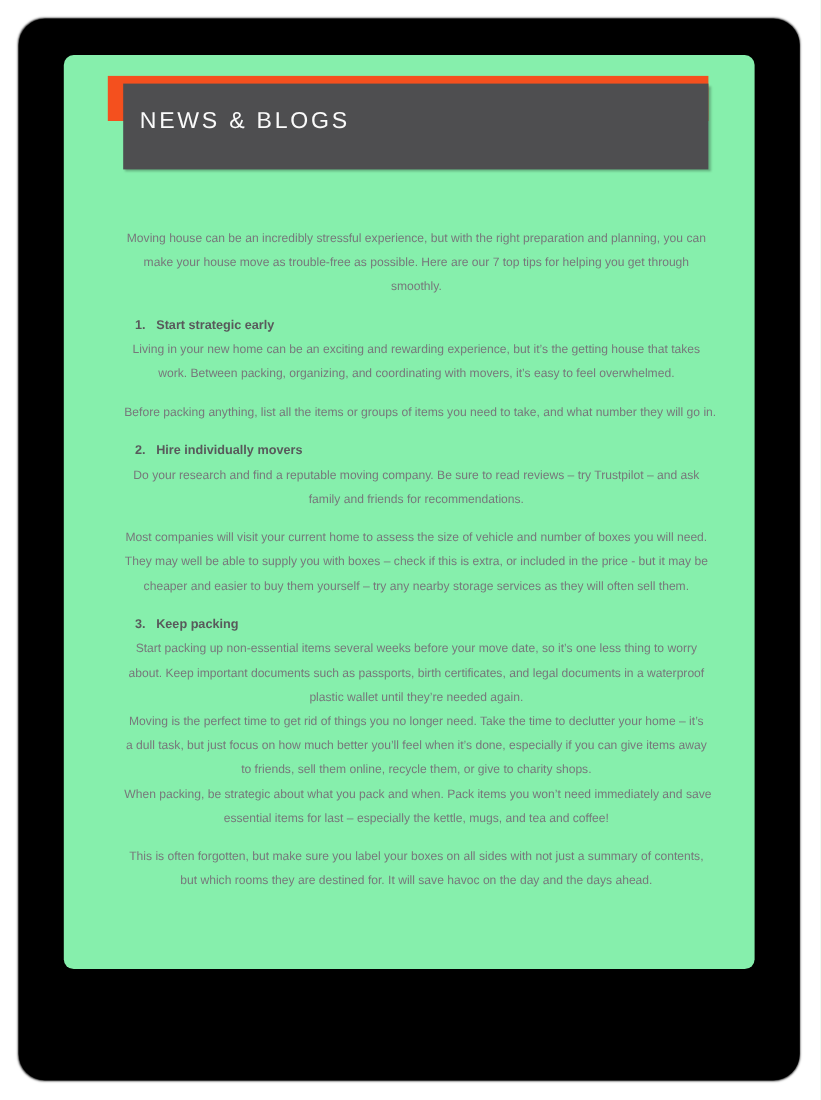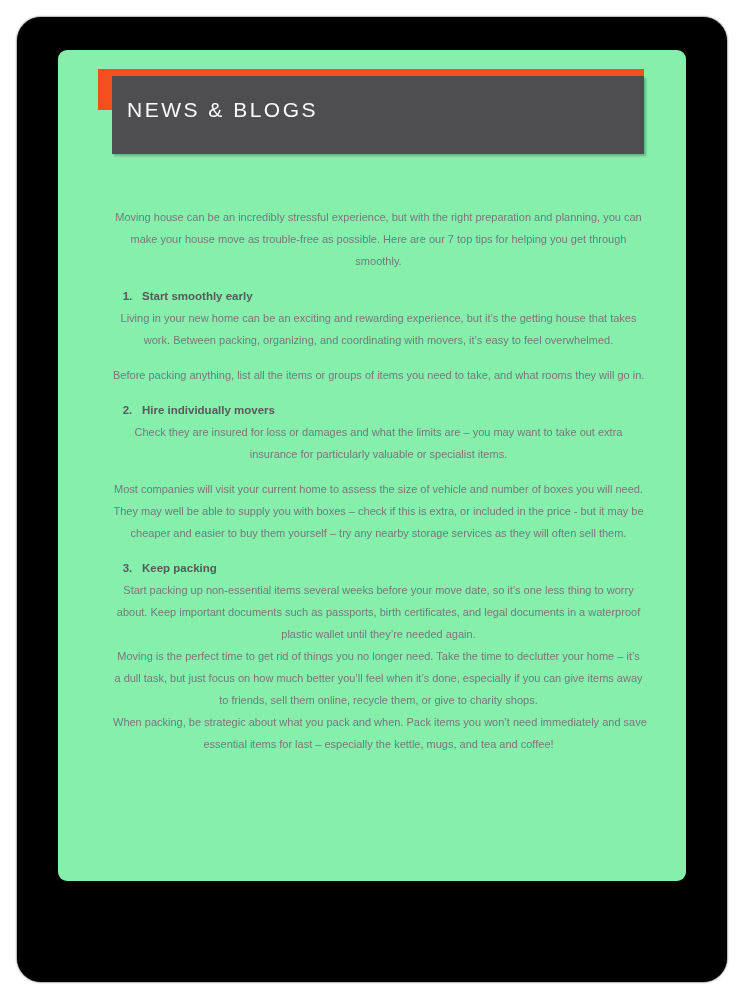--- a/index.html
+++ b/index.html
@@ -52,54 +52,56 @@
   </div>
 
   <div class="content">
     <div class="para">Moving house can be an incredibly stressful experience, but with the right preparation and planning, you can
 make your house move as trouble-free as possible. Here are our 7 top tips for helping you get through
 smoothly.</div>
     <div id="sections">
   <div class="section">
     <div class="sec-heading">
       <span class="sec-num">1.</span>
-      <span class="sec-title">Start smoothly early</span>
+      <span class="sec-title">Start strategic early</span>
     </div>
     <div class="sec-paras">
             <div class="para">Living in your new home can be an exciting and rewarding experience, but it’s the getting house that takes
 work. Between packing, organizing, and coordinating with movers, it’s easy to feel overwhelmed.</div>
-            <div class="para">Before packing anything, list all the items or groups of items you need to take, and what rooms they will go in.</div>
+            <div class="para">Before packing anything, list all the items or groups of items you need to take, and what number they will go in.</div>
           </div>
   </div>
 
   <div class="section">
     <div class="sec-heading">
       <span class="sec-num">2.</span>
       <span class="sec-title">Hire individually movers</span>
     </div>
     <div class="sec-paras">
-            <div class="para">Check they are insured for loss or damages and what the limits are – you may want to take out extra
-insurance for particularly valuable or specialist items.</div>
+            <div class="para">Do your research and find a reputable moving company. Be sure to read reviews – try Trustpilot – and ask
+family and friends for recommendations.</div>
             <div class="para">Most companies will visit your current home to assess the size of vehicle and number of boxes you will need.
 They may well be able to supply you with boxes – check if this is extra, or included in the price - but it may be
 cheaper and easier to buy them yourself – try any nearby storage services as they will often sell them.</div>
           </div>
   </div>
 
   <div class="section">
     <div class="sec-heading">
       <span class="sec-num">3.</span>
       <span class="sec-title">Keep packing</span>
     </div>
     <div class="sec-paras">
             <div class="para">Start packing up non-essential items several weeks before your move date, so it’s one less thing to worry
 about. Keep important documents such as passports, birth certificates, and legal documents in a waterproof
 plastic wallet until they’re needed again.
 Moving is the perfect time to get rid of things you no longer need. Take the time to declutter your home – it’s
 a dull task, but just focus on how much better you’ll feel when it’s done, especially if you can give items away
 to friends, sell them online, recycle them, or give to charity shops.
 When packing, be strategic about what you pack and when. Pack items you won’t need immediately and save
 essential items for last – especially the kettle, mugs, and tea and coffee!</div>
+            <div class="para">This is often forgotten, but make sure you label your boxes on all sides with not just a summary of contents,
+but which rooms they are destined for. It will save havoc on the day and the days ahead.</div>
           </div>
   </div>
 </div>
   </div>
 </div>
 
 </body></html>

